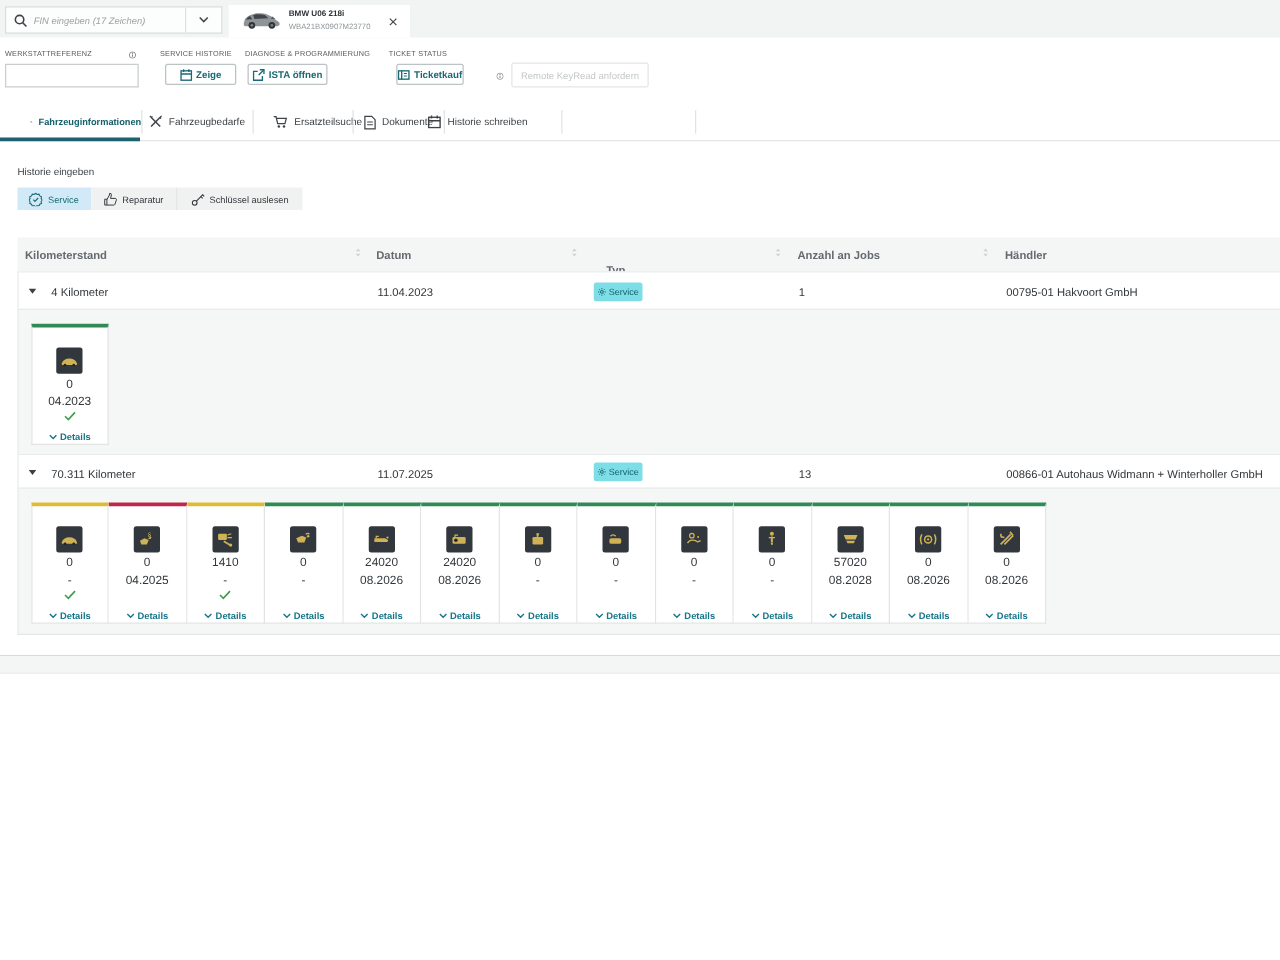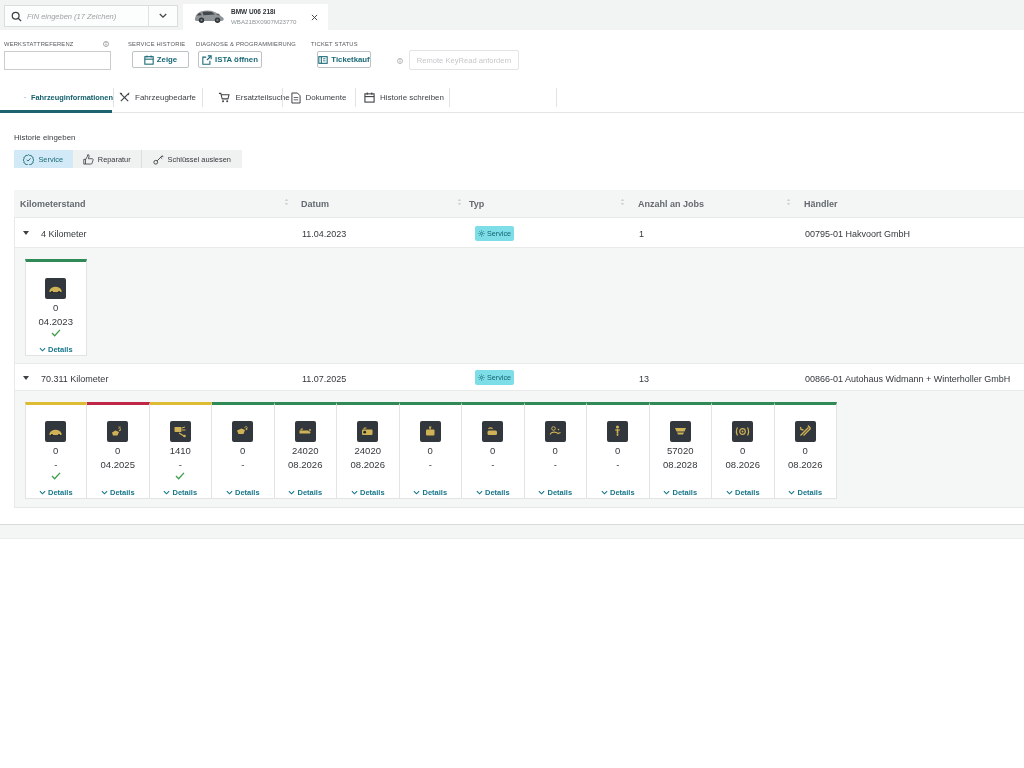--- a/index.html
+++ b/index.html
@@ -174,21 +174,21 @@
     <div class="tabsep" style="left:282px;"></div>
     <div class="tab" style="left:282px; width:73px;">
       <svg width="10" height="12" viewBox="0 0 11 13">
           <path d="M1 1 L7 1 L10 4 L10 12 L1 12 Z" fill="none" stroke="#3e4347" stroke-width="1.1"></path>
           <line x1="3" y1="6" x2="8" y2="6" stroke="#3e4347" stroke-width="0.9"></line>
           <line x1="3" y1="8.5" x2="8" y2="8.5" stroke="#3e4347" stroke-width="0.9"></line>
         </svg>
       Dokumente
     </div>
     <div class="tabsep" style="left:355px;"></div>
-    <div class="tab" style="left:350px; width:94px;justify-content:flex-end;">
+    <div class="tab" style="left:335px; width:94px;">
       <svg width="11" height="11" viewBox="0 0 12 12">
           <rect x="1" y="2" width="10" height="9" fill="none" stroke="#3e4347" stroke-width="1.2"></rect>
           <line x1="1" y1="5" x2="11" y2="5" stroke="#3e4347" stroke-width="1.2"></line>
           <line x1="3.5" y1="0.5" x2="3.5" y2="3" stroke="#3e4347" stroke-width="1.2"></line>
           <line x1="8.5" y1="0.5" x2="8.5" y2="3" stroke="#3e4347" stroke-width="1.2"></line>
         </svg>
       Historie schreiben
     </div>
     <div class="tabsep" style="left:449px;"></div>
     <div class="tabsep" style="left:556px;"></div>
@@ -227,21 +227,21 @@
     <div class="th" style="left:6px;">Kilometerstand</div>
     <svg class="sort" style="left:270px;" width="5" height="8" viewBox="0 0 7 10">
         <path d="M3.5 0.5 L6 3.5 L1 3.5 Z" fill="#cdd2d4"></path>
         <path d="M3.5 9.5 L1 6.5 L6 6.5 Z" fill="#cdd2d4"></path>
       </svg>
     <div class="th" style="left:287px;">Datum</div>
     <svg class="sort" style="left:443px;" width="5" height="8" viewBox="0 0 7 10">
         <path d="M3.5 0.5 L6 3.5 L1 3.5 Z" fill="#cdd2d4"></path>
         <path d="M3.5 9.5 L1 6.5 L6 6.5 Z" fill="#cdd2d4"></path>
       </svg>
-    <div class="th" style="left:455px;">Typ</div>
+    <div class="th" style="left:471px;margin-top:12px;">Typ</div>
     <svg class="sort" style="left:606px;" width="5" height="8" viewBox="0 0 7 10">
         <path d="M3.5 0.5 L6 3.5 L1 3.5 Z" fill="#cdd2d4"></path>
         <path d="M3.5 9.5 L1 6.5 L6 6.5 Z" fill="#cdd2d4"></path>
       </svg>
     <div class="th" style="left:624px;">Anzahl an Jobs</div>
     <svg class="sort" style="left:772px;" width="5" height="8" viewBox="0 0 7 10">
         <path d="M3.5 0.5 L6 3.5 L1 3.5 Z" fill="#cdd2d4"></path>
         <path d="M3.5 9.5 L1 6.5 L6 6.5 Z" fill="#cdd2d4"></path>
       </svg>
     <div class="th" style="left:790px;">Händler</div>

